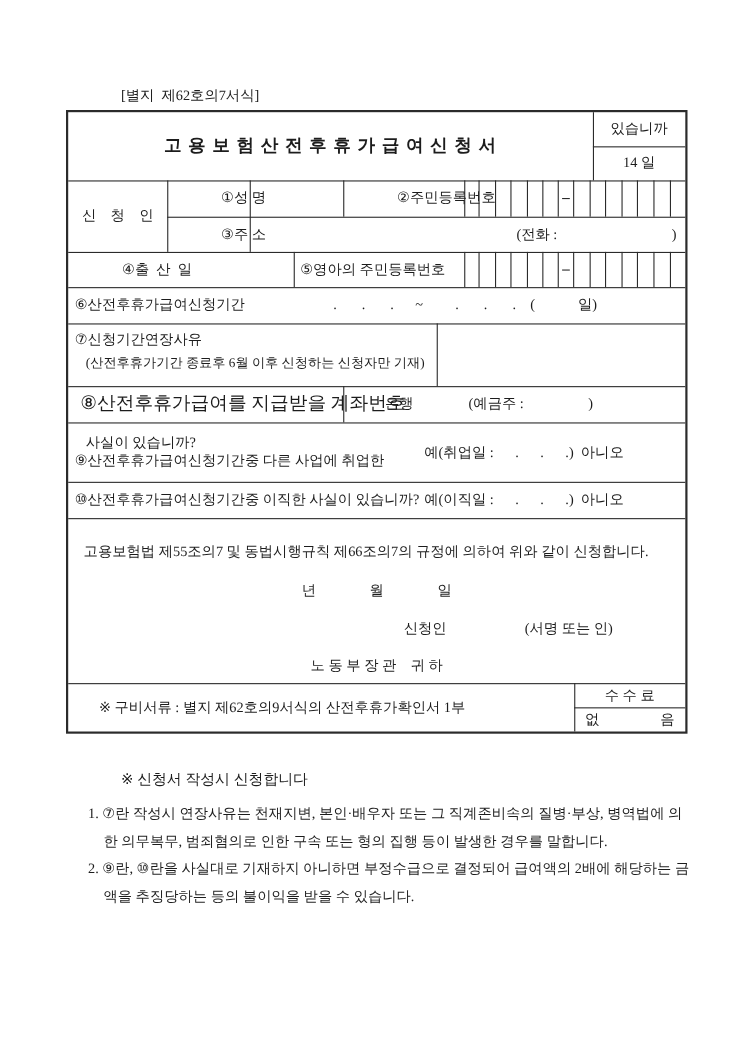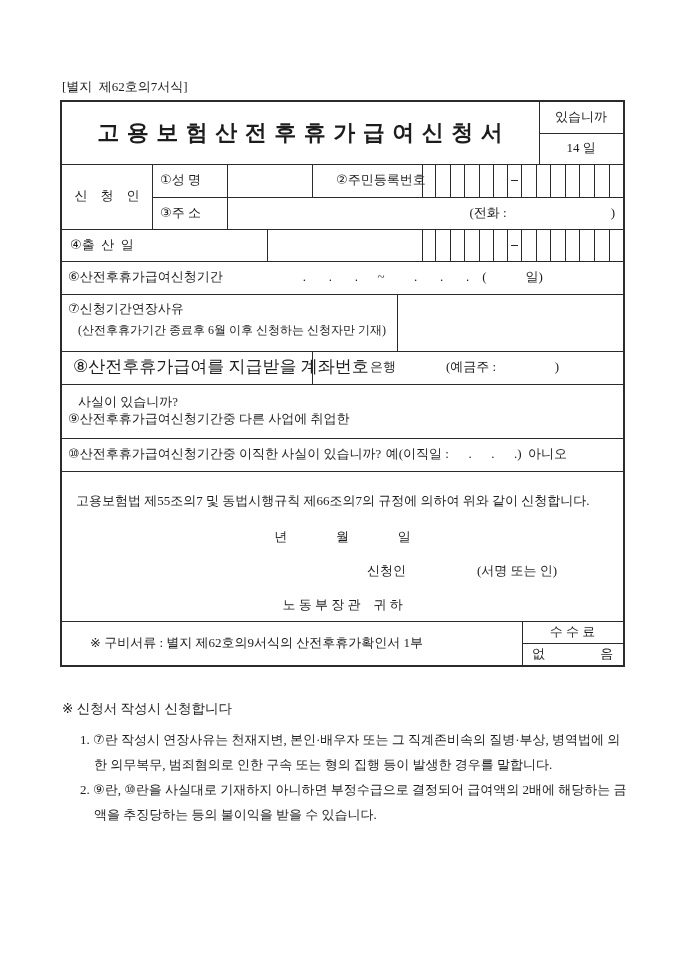--- a/index.html
+++ b/index.html
@@ -2,30 +2,30 @@
 <html><head>
 <meta charset="utf-8">
 <style>
   * { margin:0; padding:0; box-sizing:border-box; }
   html,body { background:#ffffff; }
   .page {
     position:relative; width:680px; height:962px; background:#ffffff;
     font-family:"Liberation Serif","DejaVu Serif","DejaVu Sans",serif;
     color:#1c1c1c; overflow:hidden;
   }
-  .abs { position:absolute; }
+  .abs { position:absolute;margin-left:48px; }
   .t { white-space:pre; }
   .form-table { position:absolute; left:60px; top:100px; width:565px; height:567px; border:2px solid #2b2b2b; }
   .hl { position:absolute; height:1px; background:#2b2b2b; }
   .vl { position:absolute; width:1px; background:#2b2b2b; }
   .cell { position:absolute; display:flex; align-items:center; font-size:13px; line-height:1.3; }
-  .title-cell { font-size:22px; font-weight:bold; letter-spacing:1px; justify-content:center; }
+  .title-cell { font-size:16px; font-weight:bold; letter-spacing:1px; justify-content:center; }
   .center { justify-content:center; }
   .pl6 { padding-left:6px; }
-  .pl8 { padding-left:8px; }
+  .pl8 { padding-left:8px;margin-left:41px; }
   .comb { align-items:stretch; }
   .comb-group { display:flex; flex-basis:0; }
   .comb-box { flex:1; border-right:1px solid #2b2b2b; }
   .comb-group:last-of-type .comb-box:last-child { border-right:none; }
   .comb-dash { width:14px; border-right:1px solid #2b2b2b; display:flex; align-items:center; justify-content:center; }
   .dash-mark { width:7px; height:1px; background:#2b2b2b; }
   .ext-note { font-size:12px; padding-left:10px; margin-top:5px; }
   .block { display:block; }
   .decl-line { position:absolute; font-size:13px; white-space:pre; }
   .note { position:absolute; left:80px; width:552px; font-size:13px; line-height:25px; padding-left:14px; text-indent:-14px; }
@@ -64,21 +64,21 @@
     <div class="vl" style="left:250px; top:249px; height:33px;"></div>
     <div class="vl" style="left:460px; top:519px; height:44px;"></div>
 
     <div class="cell title-cell t" style="left:0; top:0; width:477px; height:62px;">고 용 보 험 산 전 후 휴 가 급 여 신 청 서</div>
     <div class="cell center t" style="left:477px; top:0; width:84px; height:31px;">있습니까</div>
     <div class="cell center t" style="left:477px; top:31px; width:84px; height:31px;">14 일</div>
 
     <div class="cell center t" style="left:0; top:62px; width:90px; height:65px;">신    청    인</div>
     <div class="cell pl8 t" style="left:90px; top:62px; width:75px; height:33px;">①성 명</div>
     <div class="cell" style="left:165px; top:62px; width:85px; height:33px;"></div>
-    <div class="cell pl8 t" style="left:266px; top:62px; width:110px; height:33px;">②주민등록번호</div>
+    <div class="cell pl8 t" style="left:250px; top:62px; width:110px; height:33px;">②주민등록번호</div>
     <div class="cell comb" style="left:360px; top:62px; width:201px; height:33px;">
       <div class="comb-group" style="flex-grow: 6;">
           <div class="comb-box"></div>
           <div class="comb-box"></div>
           <div class="comb-box"></div>
           <div class="comb-box"></div>
           <div class="comb-box"></div>
           <div class="comb-box"></div>
         </div>
       <div class="comb-dash">
@@ -94,20 +94,21 @@
           <div class="comb-box"></div>
         </div>
     </div>
 
     <div class="cell pl8 t" style="left:90px; top:95px; width:75px; height:32px;">③주 소</div>
     <div class="cell" style="left:165px; top:95px; width:396px; height:32px; justify-content:flex-end; padding-right:8px;">
       <span class="t">(전화 :                                )</span>
     </div>
 
     <div class="cell pl8 t" style="left:0; top:127px; width:205px; height:32px;">④출  산  일</div>
+    <div class="cell pl6 t" style="left:205px; top:127px; width:155px; height:32px;">⑤영아의 주민등록번호</div>
     <div class="cell comb" style="left:360px; top:127px; width:201px; height:32px;">
       <div class="comb-group" style="flex-grow: 6;">
           <div class="comb-box"></div>
           <div class="comb-box"></div>
           <div class="comb-box"></div>
           <div class="comb-box"></div>
           <div class="comb-box"></div>
           <div class="comb-box"></div>
         </div>
       <div class="comb-dash">
@@ -129,30 +130,31 @@
       <span class="t" style="flex:1; text-align:center;">.       .       .      ~         .       .       .    (            일)</span>
     </div>
 
     <div class="cell" style="left:0; top:192px; width:335px; height:57px; display:block; padding:7px 0 0 6px;">
       <span class="block t">⑦신청기간연장사유</span>
       <span class="block t ext-note">(산전후휴가기간 종료후 6월 이후 신청하는 신청자만 기재)</span>
     </div>
     <div class="cell" style="left:335px; top:192px; width:226px; height:57px;"></div>
 
     <div class="cell pl6 t" style="left:5px; top:249px; width:250px; height:33px; font-size:17px;">⑧산전후휴가급여를 지급받을 계좌번호</div>
-    <div class="cell" style="left:250px; top:249px; width:311px; height:33px; padding-left:38px;margin-left:20px;">
+    <div class="cell" style="left:250px; top:249px; width:311px; height:33px; padding-left:38px;">
       <span class="t">은행</span>
       <span class="t" style="margin-left:50px;">(예금주 :                  )</span>
     </div>
 
     <div class="cell" style="left:0; top:282px; width:561px; height:54px; justify-content:space-between; padding:0 56px 0 6px;">
       <span class="q-left">
         <span class="t" style="padding-left:10px;">사실이 있습니까?</span>
         <span class="t">⑨산전후휴가급여신청기간중 다른 사업에 취업한</span>
       </span>
+      <span class="t">예(취업일 :      .      .      .)  아니오</span>
     </div>
 
     <div class="cell" style="left:0; top:336px; width:561px; height:33px; justify-content:space-between; padding:0 56px 0 6px;">
       <span class="t">⑩산전후휴가급여신청기간중 이직한 사실이 있습니까?</span>
       <span class="t">예(이직일 :      .      .      .)  아니오</span>
     </div>
 
     <div class="cell" style="left:0; top:369px; width:561px; height:150px; display:block;">
       <div class="decl-line" style="left:14px; top:22px;">고용보험법 제55조의7 및 동법시행규칙 제66조의7의 규정에 의하여 위와 같이 신청합니다.</div>
       <div class="decl-line" style="left:0; top:58px; width:100%; text-align:center;">년               월               일</div>

